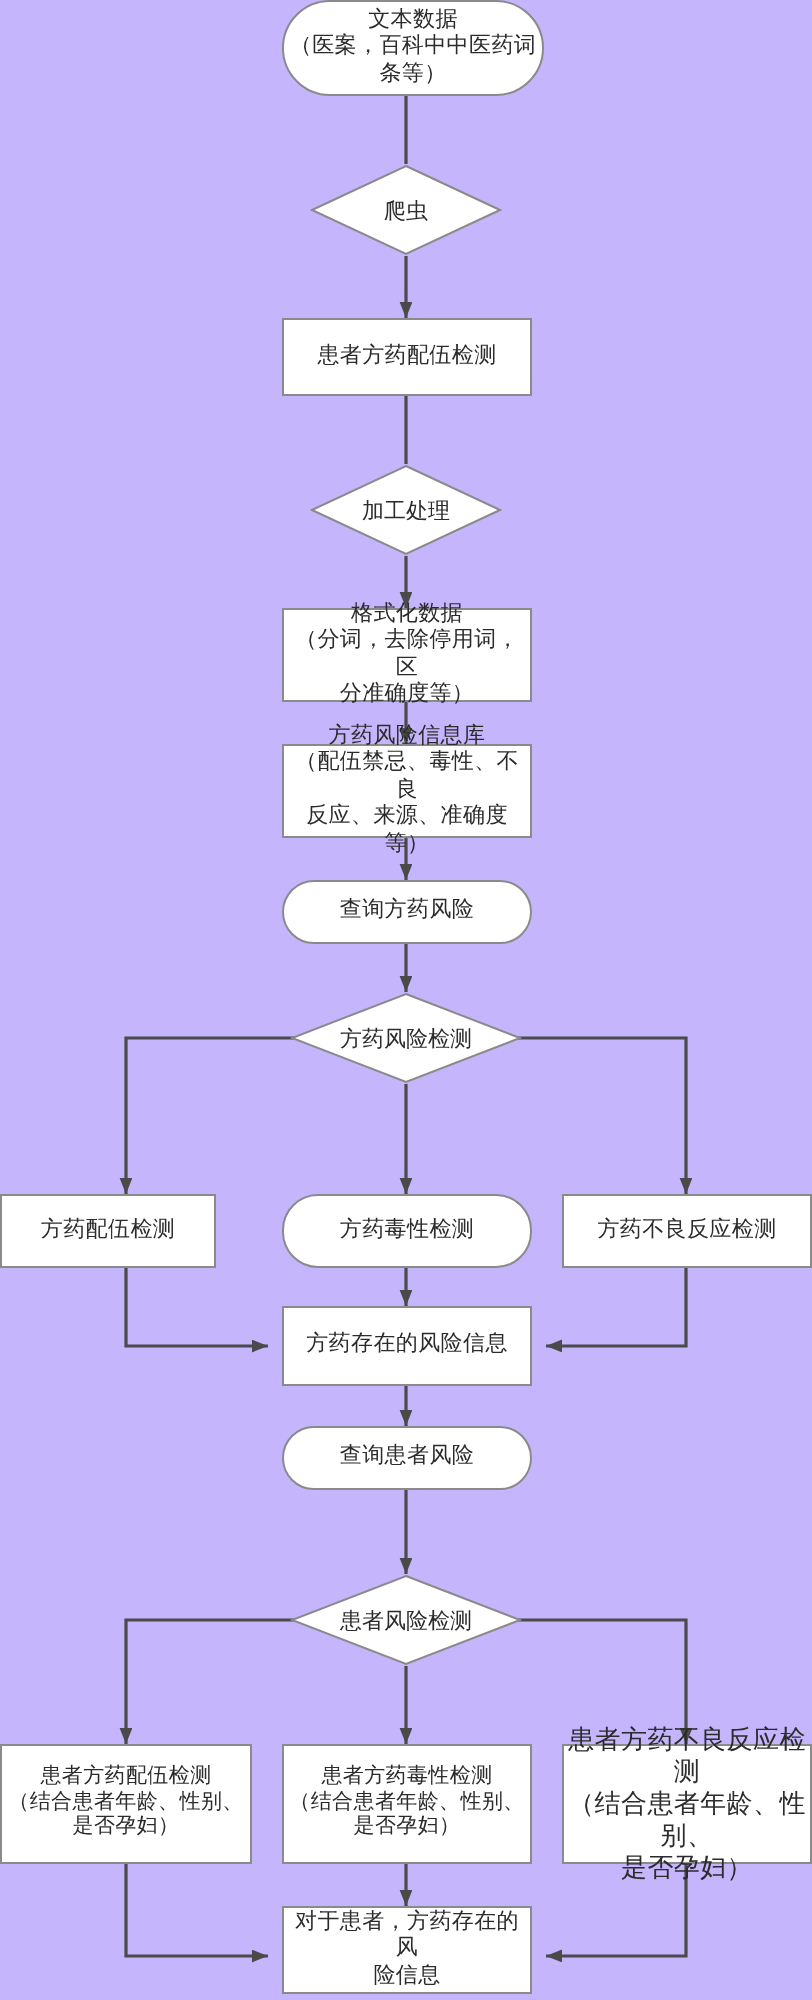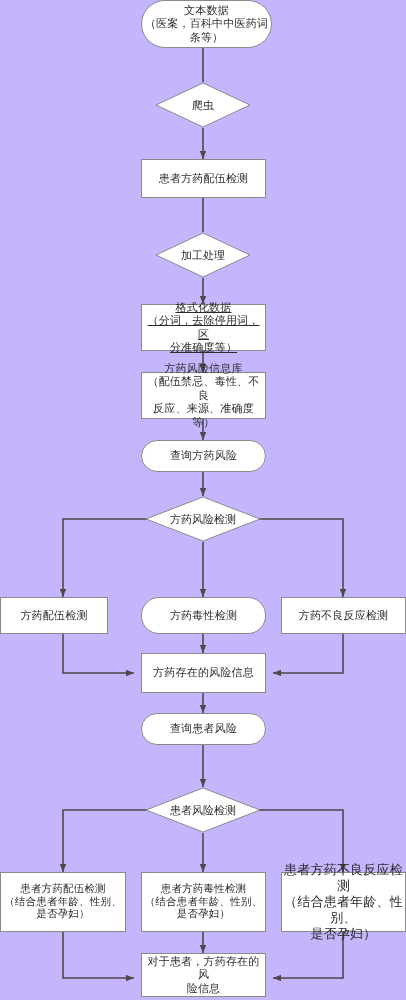--- a/index.html
+++ b/index.html
@@ -137,21 +137,21 @@
     <span class="txt">患者方药配伍检测</span>
   </div>
 
   <div class="decision" style="left:155px; top:232px; width:96px; height:46px;">
     <svg class="dshape" viewBox="0 0 96 46" preserveAspectRatio="none">
       <polygon points="48,1 95,23 48,45 1,23" fill="#ffffff" stroke="#8a8a8a" stroke-width="1"></polygon>
     </svg>
     <span class="txt">加工处理</span>
   </div>
 
-  <div class="node process" style="left:141px; top:304px; width:125px; height:47px;text-decoration:underline;">
+  <div class="node process" style="left:141px; top:304px; width:125px; height:47px;">
     <span class="txt">格式化数据
 （分词，去除停用词，区
 分准确度等）</span>
   </div>
 
   <div class="node process" style="left:141px; top:372px; width:125px; height:47px;">
     <span class="txt">方药风险信息库
 （配伍禁忌、毒性、不良
 反应、来源、准确度等）</span>
   </div>

